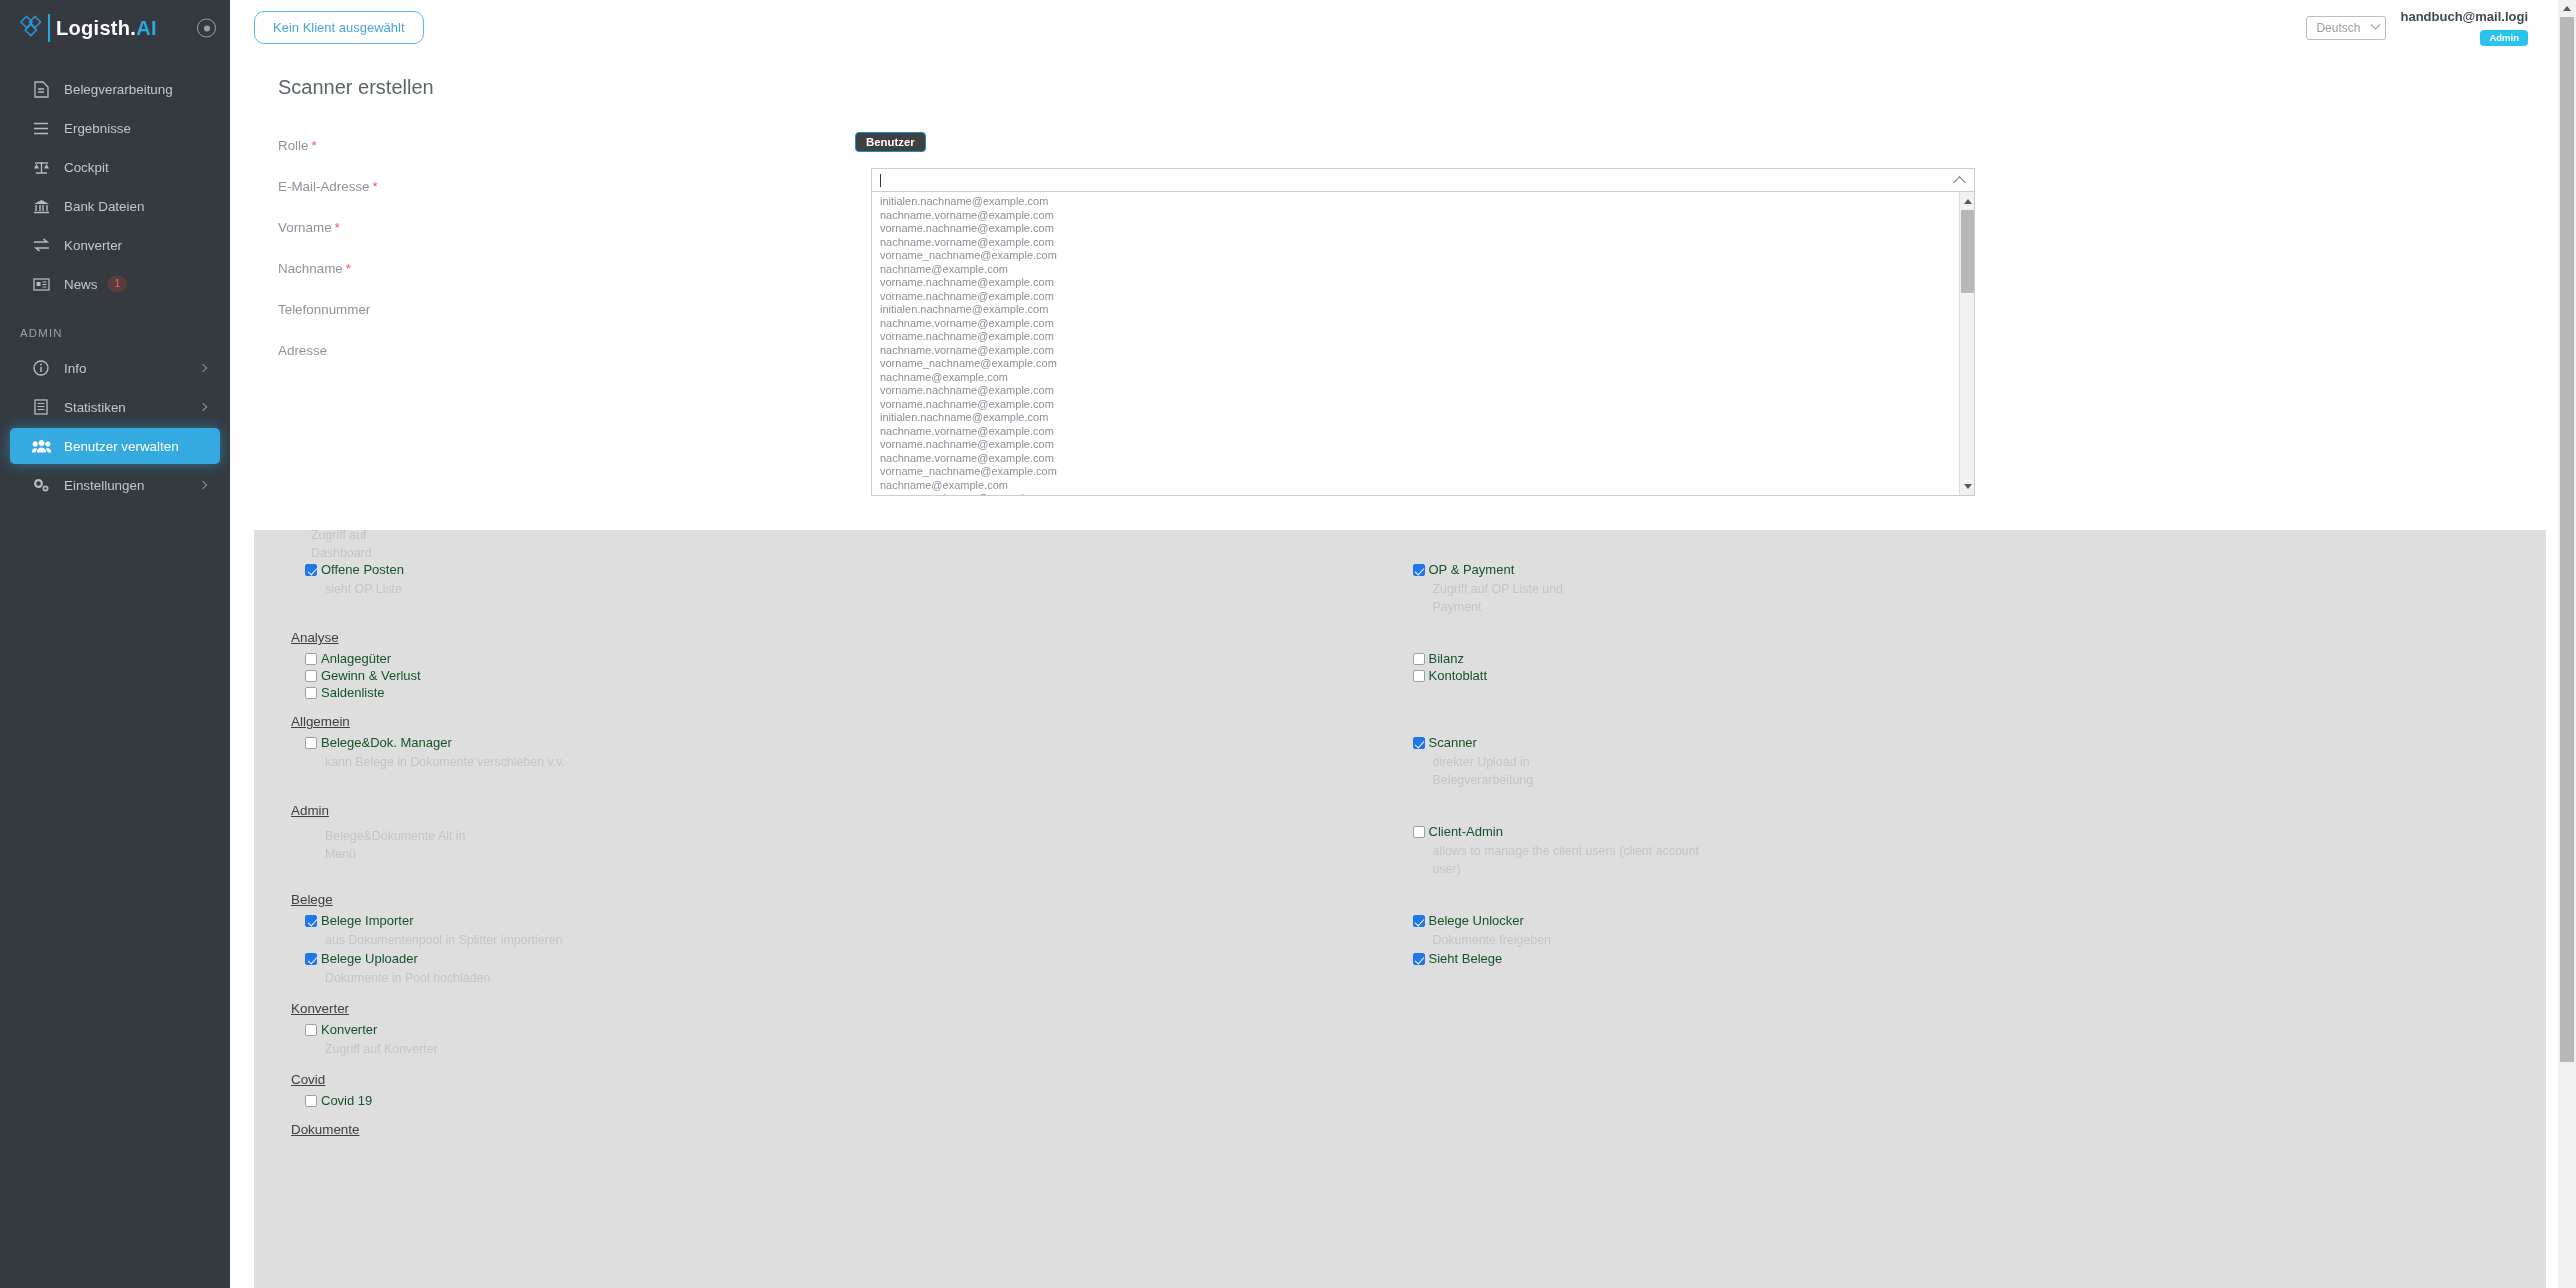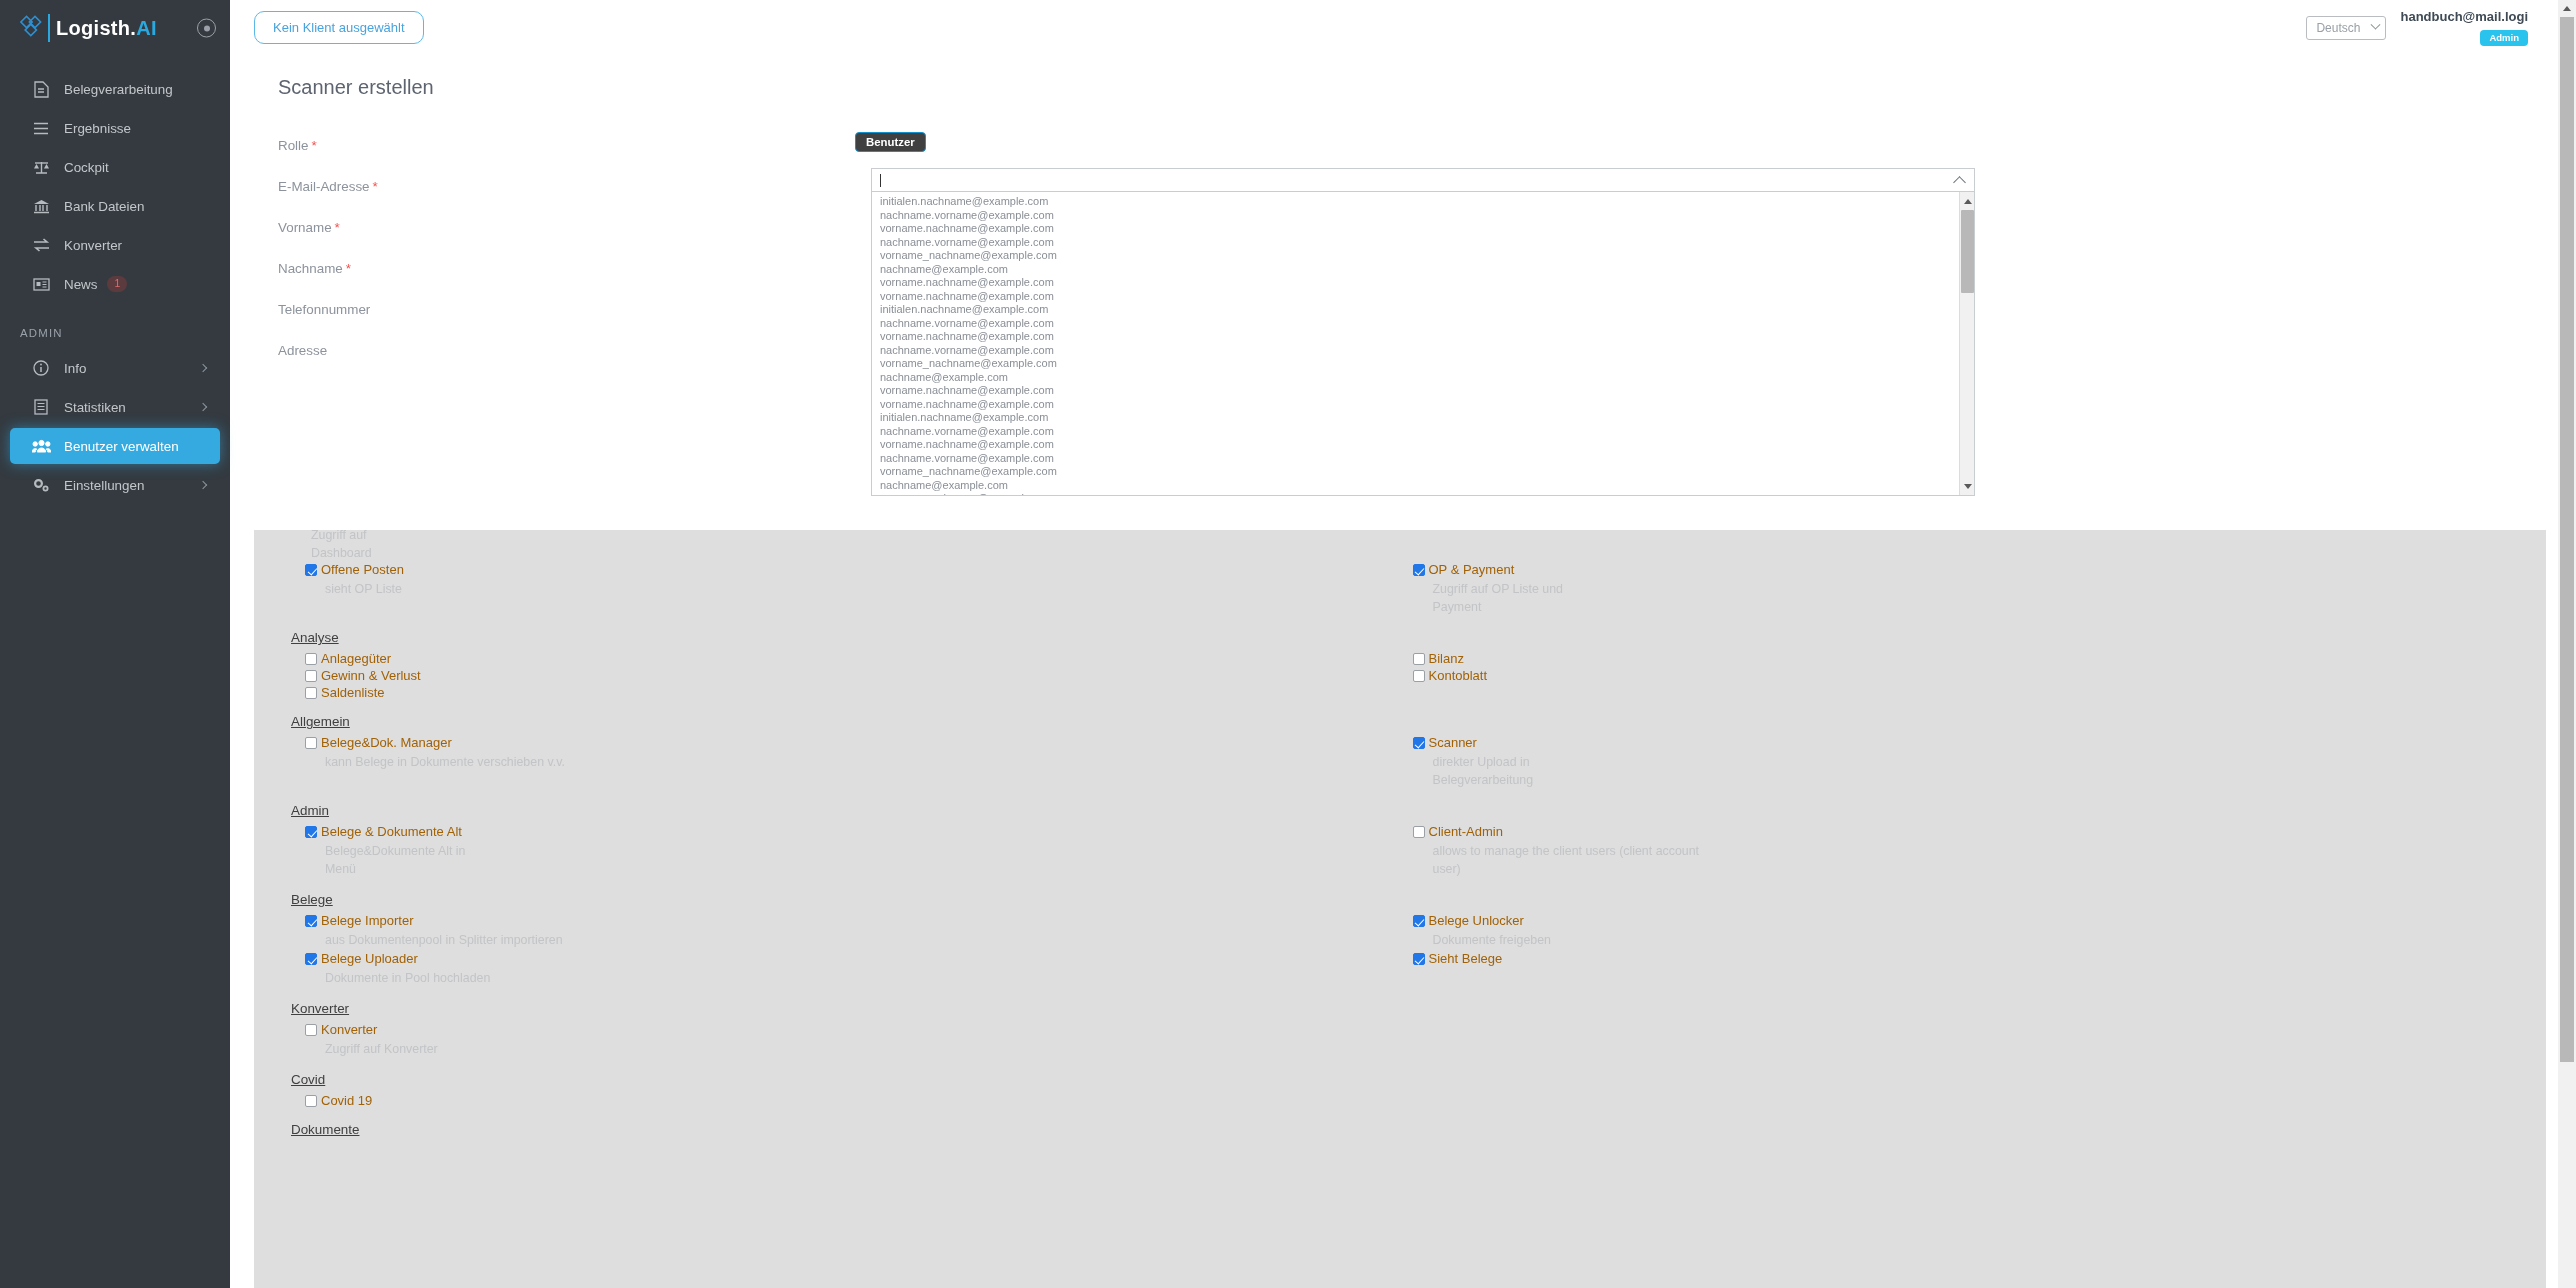--- a/index.html
+++ b/index.html
@@ -195,21 +195,21 @@
     width: 12px; height: 12px; flex: 0 0 12px;
     border: 1px solid #9aa0a6; background: #fff; border-radius: 2px;
     margin: 2px 4px 0 0; position: relative;
   }
   .cb.checked { background: #2176e8; border-color: #2176e8; }
   .cb.checked:after {
     content: ""; position: absolute; left: 3.5px; top: 0.5px;
     width: 4px; height: 8px; border: solid #fff;
     border-width: 0 1.8px 1.8px 0; transform: rotate(42deg);
   }
-  .perm-label { font-size: 13px; color: #a16207; line-height: 15px; }
+  .perm-label { font-size: 13px; color: #14532d; line-height: 15px; }
   .perm-desc {
     font-size: 12.4px; color: #c2c4c7; line-height: 18px;
     padding-left: 20px; max-width: 189px; margin-top: 3px;
   }
   .perm-desc.wide { max-width: 289px; }
   .perm-item.indent { padding-left: 14px; }
 
   
   .page-scroll {
     position: absolute; right: 0; top: 0; width: 18px; height: 1288px;
@@ -529,24 +529,20 @@
                       <span class="perm-label">Scanner</span>
                     </div>
                     <div class="perm-desc">direkter Upload in Belegverarbeitung</div>
                   </div>
                 </div>
               </div>
               <div class="grp-title">Admin</div>
               <div class="perm-cols">
                 <div class="perm-col">
                   <div class="perm-item indent">
-                    <div class="perm-line">
-                      <span class="cb checked"></span>
-                      <span class="perm-label">Belege &amp; Dokumente Alt</span>
-                    </div>
                     <div class="perm-desc">Belege&amp;Dokumente Alt in Menü</div>
                   </div>
                 </div>
                 <div class="perm-col">
                   <div class="perm-item indent">
                     <div class="perm-line">
                       <span class="cb"></span>
                       <span class="perm-label">Client-Admin</span>
                     </div>
                     <div class="perm-desc wide">allows to manage the client users (client account user)</div>

